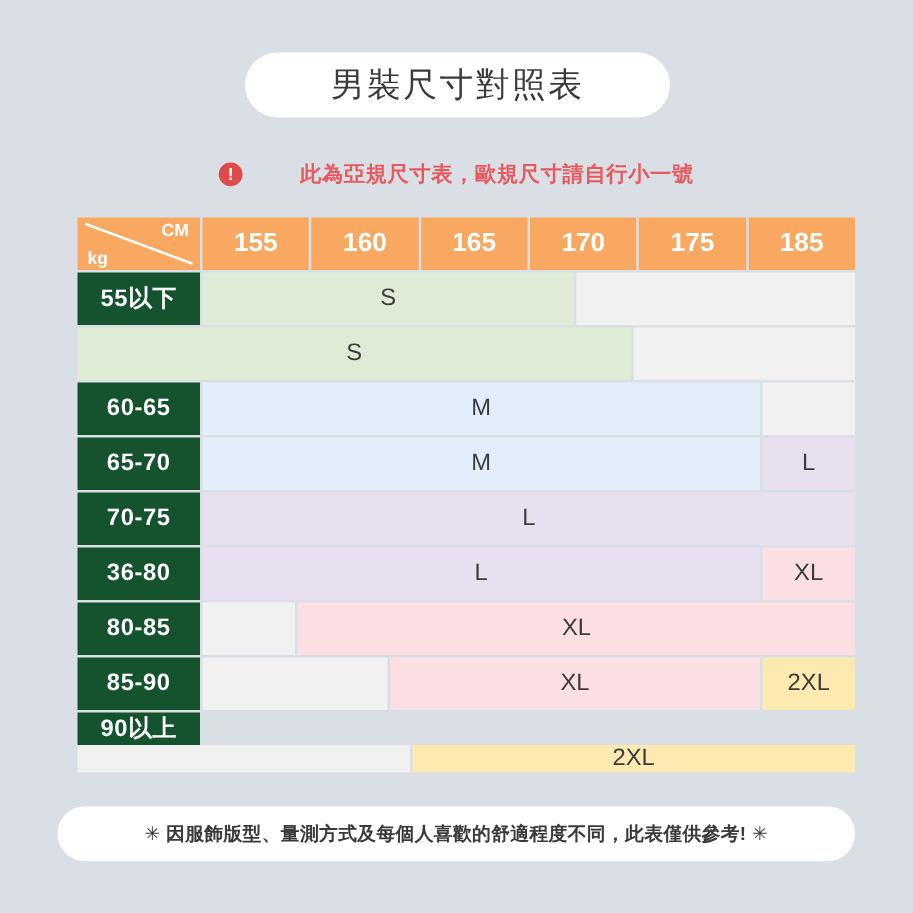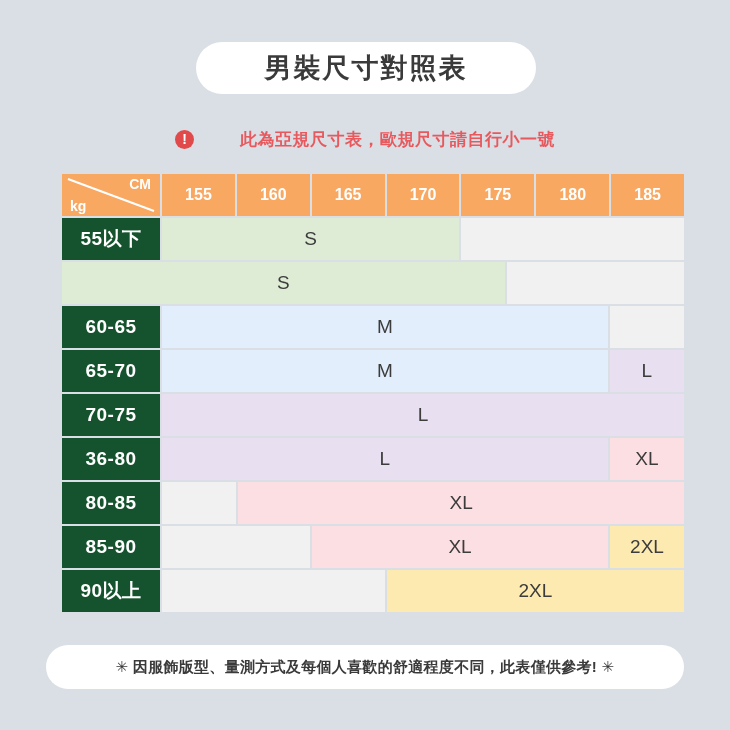--- a/index.html
+++ b/index.html
@@ -15,21 +15,21 @@
   .title-pill {
     position: absolute;
     left: 196px; top: 42px;
     width: 340px; height: 52px;
     background: #ffffff;
     border-radius: 26px;
     display: flex; align-items: center; justify-content: center;
   }
   .title-text {
     font-size: 27px;
-    font-weight: bold;
+    font-weight: normal;
     color: #3a3a3a;
     letter-spacing: 2px;
   }
 
   
   .warning-row {
     position: absolute;
     left: 0; top: 128px;
     width: 730px;
     display: flex; align-items: center; justify-content: center;
@@ -61,26 +61,26 @@
     position: absolute;
     left: 46px; top: 174px;
     width: 638px;
   }
   .trow {
     display: flex;
     height: 42px;
     margin-bottom: 2px;
     padding-left: 16px;
   }
-  .trow:last-child { margin-bottom: 0; }
+  .trow:last-child { margin-bottom: 0; flex-direction: column; }
 
   .hdr-cell {
     background: #f9a862;
     color: #ffffff;
-    font-size: 16px;
+    font-size: 21px;
     font-weight: bold;
     display: flex; align-items: center; justify-content: center;
     margin-right: 2px;
   }
   .hdr-cell:last-child { margin-right: 0; }
 
   
   .corner {
     width: 98px;
     position: relative;
@@ -165,21 +165,20 @@
         </svg>
         <span class="lbl-cm">CM</span>
         <span class="lbl-kg">kg</span>
       </div>
       <div class="cells" id="col-headers">
           <div class="hdr-cell" style="flex: 1 1 0px;">155</div>
           <div class="hdr-cell" style="flex: 1 1 0px;">160</div>
           <div class="hdr-cell" style="flex: 1 1 0px;">165</div>
           <div class="hdr-cell" style="flex: 1 1 0px;">170</div>
           <div class="hdr-cell" style="flex: 1 1 0px;">175</div>
-          <div class="hdr-cell" style="flex: 1 1 0px;">180</div>
           <div class="hdr-cell" style="flex: 1 1 0px;">185</div>
         </div>
     </div>
 
     <div id="table-body">
         <div class="trow">
           <div class="rowhdr">55以下</div>
           <div class="cells">
             <div class="cell" style="flex: 4 1 0px; background: rgb(223, 236, 213);">S</div>
             <div class="cell" style="flex: 3 1 0px; background: rgb(241, 241, 241);"></div>

